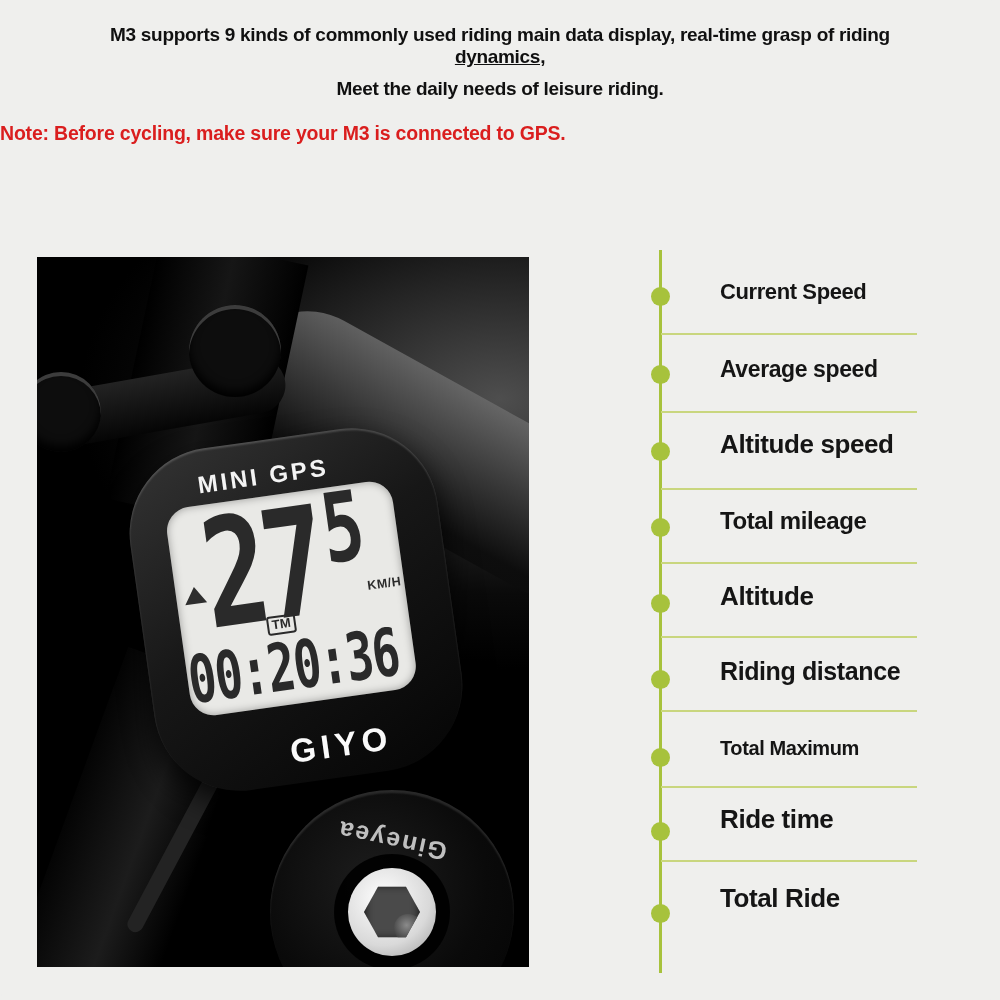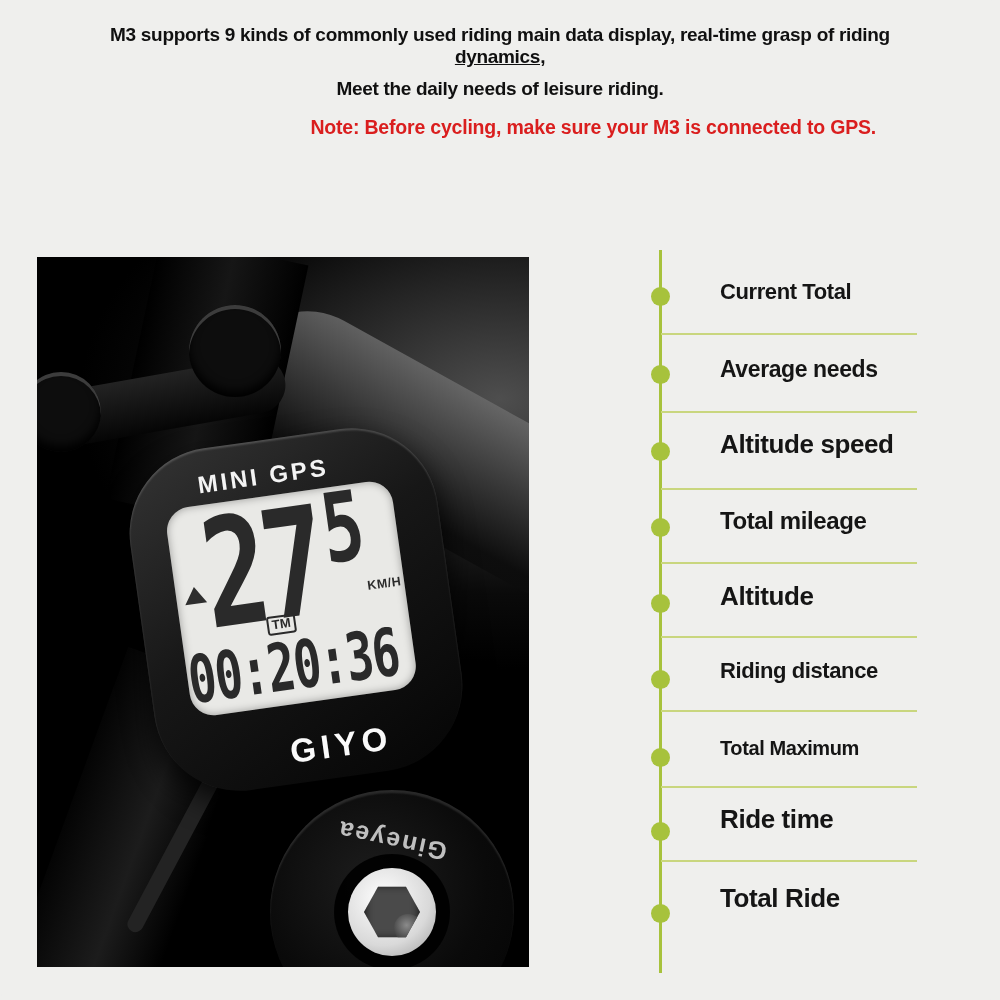--- a/index.html
+++ b/index.html
@@ -14,21 +14,21 @@
   body{font-family:"Liberation Sans",sans-serif;background:var(--page-bg);}
   .page{position:relative;width:1000px;height:1000px;background:var(--page-bg);overflow:hidden;border-radius:10px;}
 
   
   .title-line{position:absolute;width:1000px;text-align:center;color:#101010;
     font-weight:bold;font-size:19px;letter-spacing:-0.3px;white-space:nowrap;}
   .title-1{top:24px;}
   .title-2{top:46px;text-decoration:underline;}
   .subtitle{position:absolute;top:78px;width:1000px;text-align:center;color:#101010;
     font-weight:bold;font-size:19px;letter-spacing:-0.3px;}
-  .note{position:absolute;top:116px;width:876px;text-align:right;color:var(--note-red);
+  .note{position:absolute;top:122px;width:876px;text-align:left;color:var(--note-red);
     font-weight:bold;font-size:19.5px;letter-spacing:-0.2px;}
 
   
   .photo{position:absolute;left:37px;top:257px;width:492px;height:710px;overflow:hidden;
     background:radial-gradient(420px 270px at 94% 20%, #4e4e4e 0%, #242424 45%, #0a0a0a 72%, #000 100%);}
   .handlebar{position:absolute;left:205px;top:18px;width:430px;height:150px;border-radius:75px;
     transform:rotate(29deg);transform-origin:left center;
     background:linear-gradient(180deg,#6a6a6a 0%,#3a3a3a 45%,#0c0c0c 90%);opacity:.85;}
   .cable{position:absolute;left:193px;top:-10px;width:7px;height:125px;transform:rotate(9deg);
     background:#101010;border-radius:4px;}
@@ -91,21 +91,21 @@
   .vline{position:absolute;left:659px;top:250px;width:3px;height:723px;background:var(--accent-green);}
   .dot{position:absolute;left:651px;width:19px;height:19px;border-radius:50%;background:var(--accent-green);}
   .d0{top:287px}.d1{top:365px}.d2{top:442px}.d3{top:518px}.d4{top:594px}
   .d5{top:670px}.d6{top:748px}.d7{top:822px}.d8{top:904px}
   .sep{position:absolute;left:661px;width:256px;height:2px;background:var(--divider-green);}
   .s0{top:333px}.s1{top:411px}.s2{top:488px}.s3{top:562px}
   .s4{top:636px}.s5{top:710px}.s6{top:786px}.s7{top:860px}
   .flabel{position:absolute;left:720px;transform:translateY(-52%);font-weight:bold;
     color:var(--text-dark);letter-spacing:-0.4px;white-space:nowrap;}
   .fl0{top:293px;font-size:22px}.fl1{top:370px;font-size:23px}.fl2{top:445px;font-size:26px}
-  .fl3{top:522px;font-size:24px}.fl4{top:597px;font-size:26px}.fl5{top:672px;font-size:22px}
+  .fl3{top:522px;font-size:24px}.fl4{top:597px;font-size:26px}.fl5{top:672px;font-size:25px}
   .fl6{top:749px;font-size:20px}.fl7{top:820px;font-size:26px}.fl8{top:899px;font-size:26px}
 </style>
 </head>
 <body>
 
 <div class="page">
 
   <div>
     <div class="title-line title-1">M3 supports 9 kinds of commonly used riding main data display, real-time grasp of riding</div>
     <div class="title-line title-2">dynamics,</div>
@@ -152,22 +152,22 @@
     <div class="dot d0"></div>
     <div class="dot d1"></div>
     <div class="dot d2"></div>
     <div class="dot d3"></div>
     <div class="dot d4"></div>
     <div class="dot d5"></div>
     <div class="dot d6"></div>
     <div class="dot d7"></div>
     <div class="dot d8"></div>
 
-    <div class="flabel fl0">Current Total</div>
-    <div class="flabel fl1">Average needs</div>
+    <div class="flabel fl0">Current Speed</div>
+    <div class="flabel fl1">Average speed</div>
     <div class="flabel fl2">Altitude speed</div>
     <div class="flabel fl3">Total mileage</div>
     <div class="flabel fl4">Altitude</div>
     <div class="flabel fl5">Riding distance</div>
     <div class="flabel fl6">Total Maximum</div>
     <div class="flabel fl7">Ride time</div>
     <div class="flabel fl8">Total Ride</div>
 
     <div class="sep s0"></div>
     <div class="sep s1"></div>

